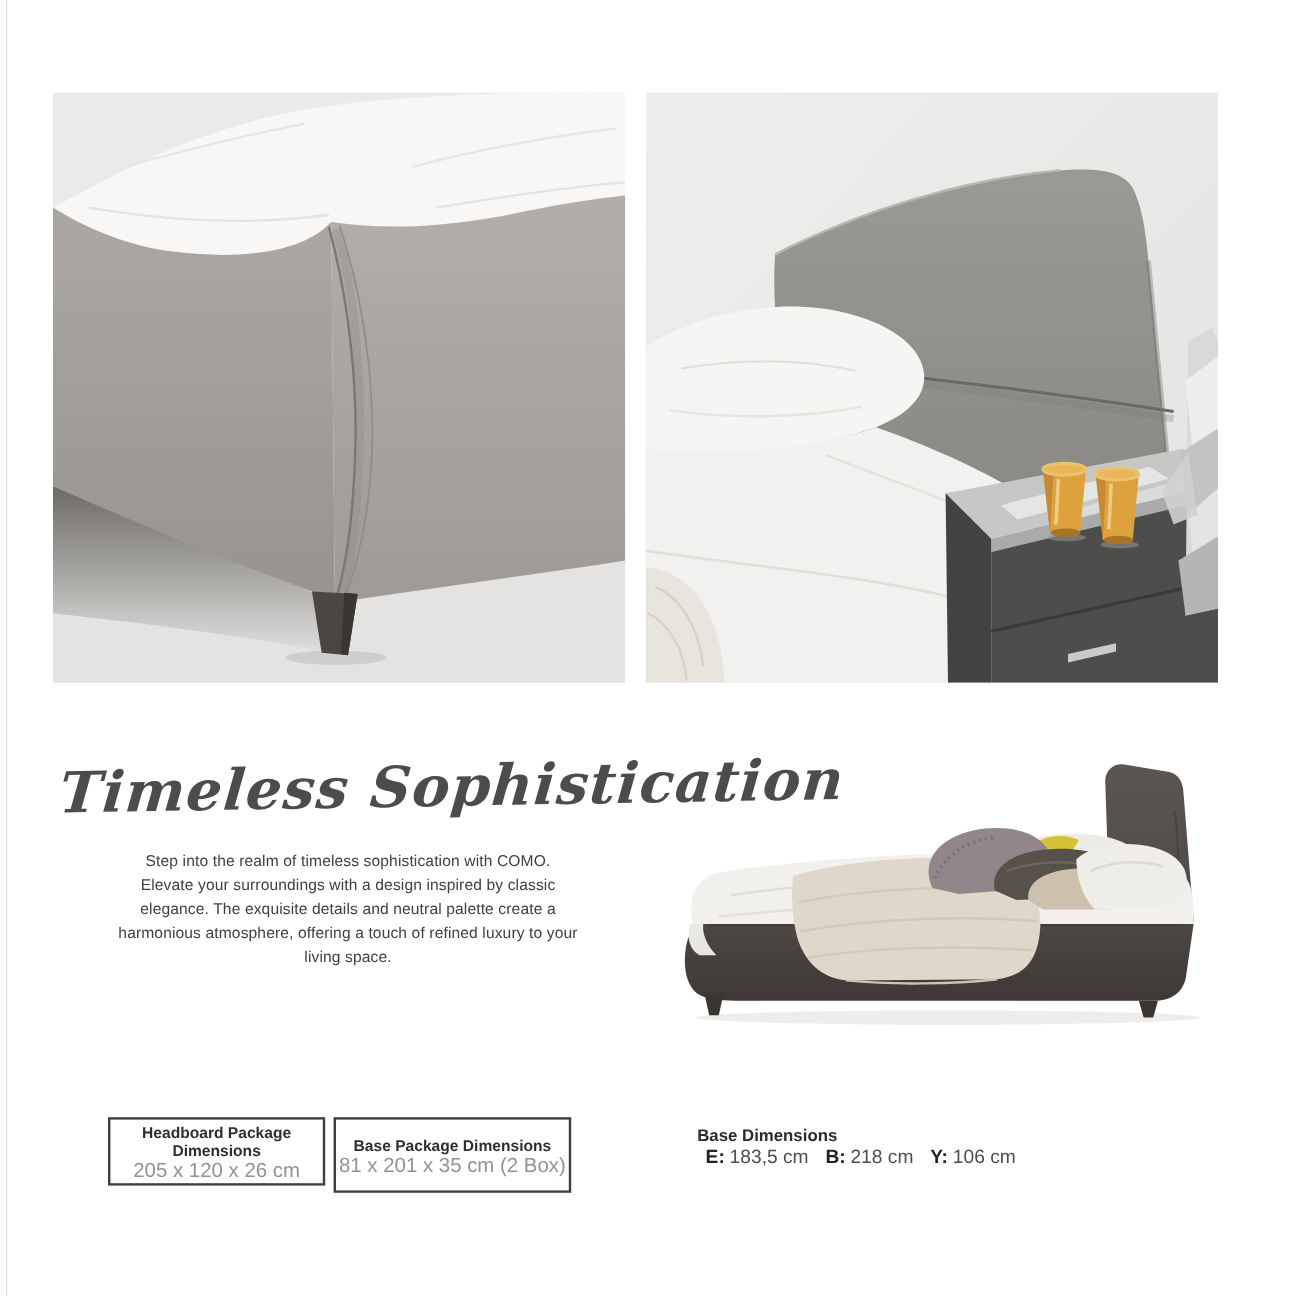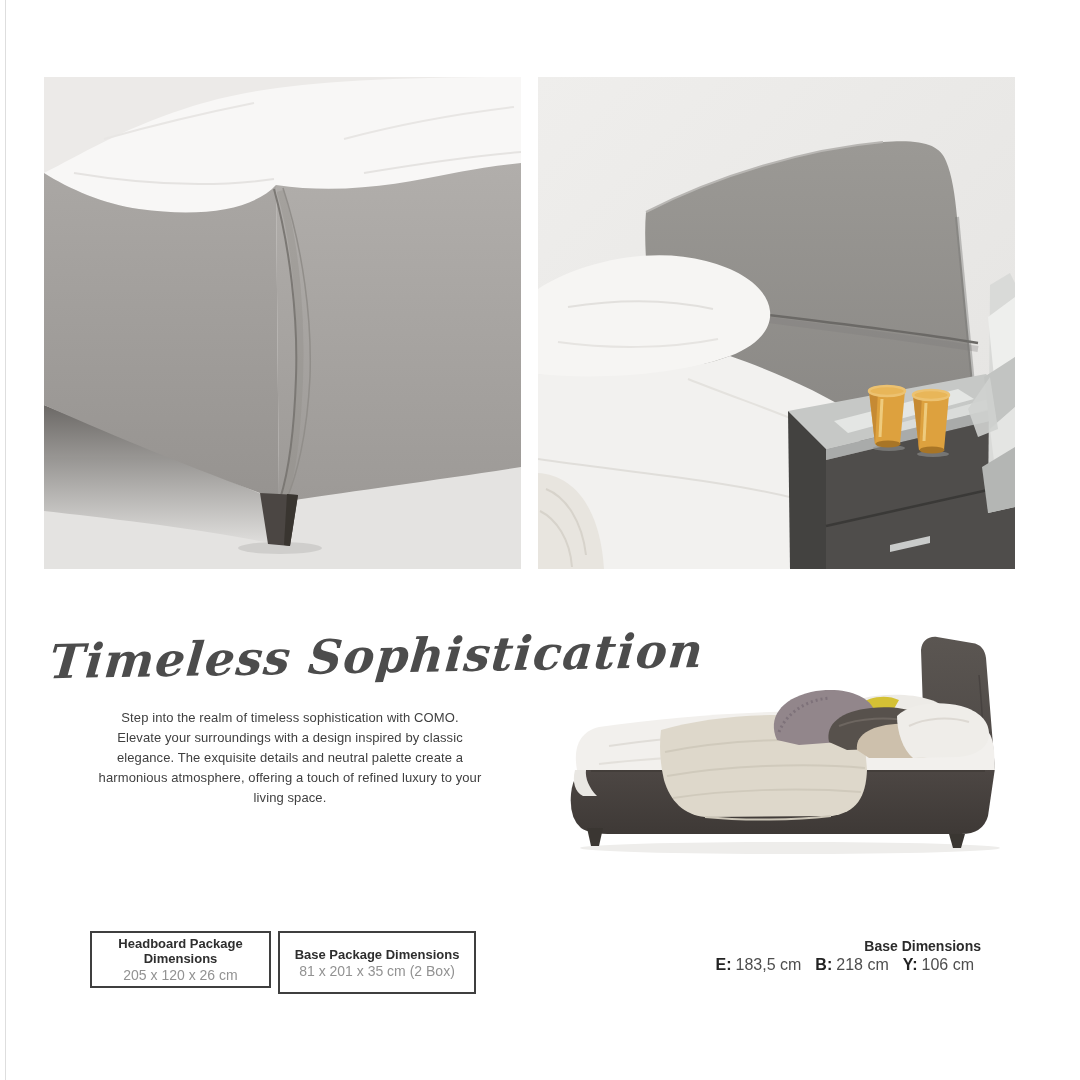--- a/index.html
+++ b/index.html
@@ -26,23 +26,23 @@
     letter-spacing:0.1px;
   }
 
   .spec-box{
     position:absolute;border:2px solid #3f3f3f;box-sizing:border-box;
     display:flex;flex-direction:column;justify-content:center;text-align:center;
   }
   .spec-box-left{left:90px;top:931px;width:181px;height:57px;}
   .spec-box-right{left:278px;top:931px;width:198px;height:63px;}
   .spec-title{font-size:13px;font-weight:700;color:#2e2e2e;line-height:15px;padding:0 6px;}
-  .spec-value{font-size:14px;color:#929292;line-height:15px;margin-top:2px;}
-
-  .base-dims{position:absolute;left:581px;top:938px;width:400px;text-align:right;}
+  .spec-value{font-size:17px;color:#929292;line-height:15px;margin-top:2px;}
+
+  .base-dims{position:absolute;left:581px;top:938px;width:400px;text-align:left;}
   .bd-title{font-size:14px;font-weight:700;color:#2b2b2b;line-height:17px;}
   .bd-values{font-size:16px;line-height:18px;margin-top:1px;color:#4e4e4e;}
   .bd-item{display:inline-block;margin:0 7px;white-space:nowrap;}
   .bd-item b{color:#232323;margin-right:4px;font-weight:700;}
 </style>
 </head>
 <body>
 
 <div class="edge-line"></div>
 

